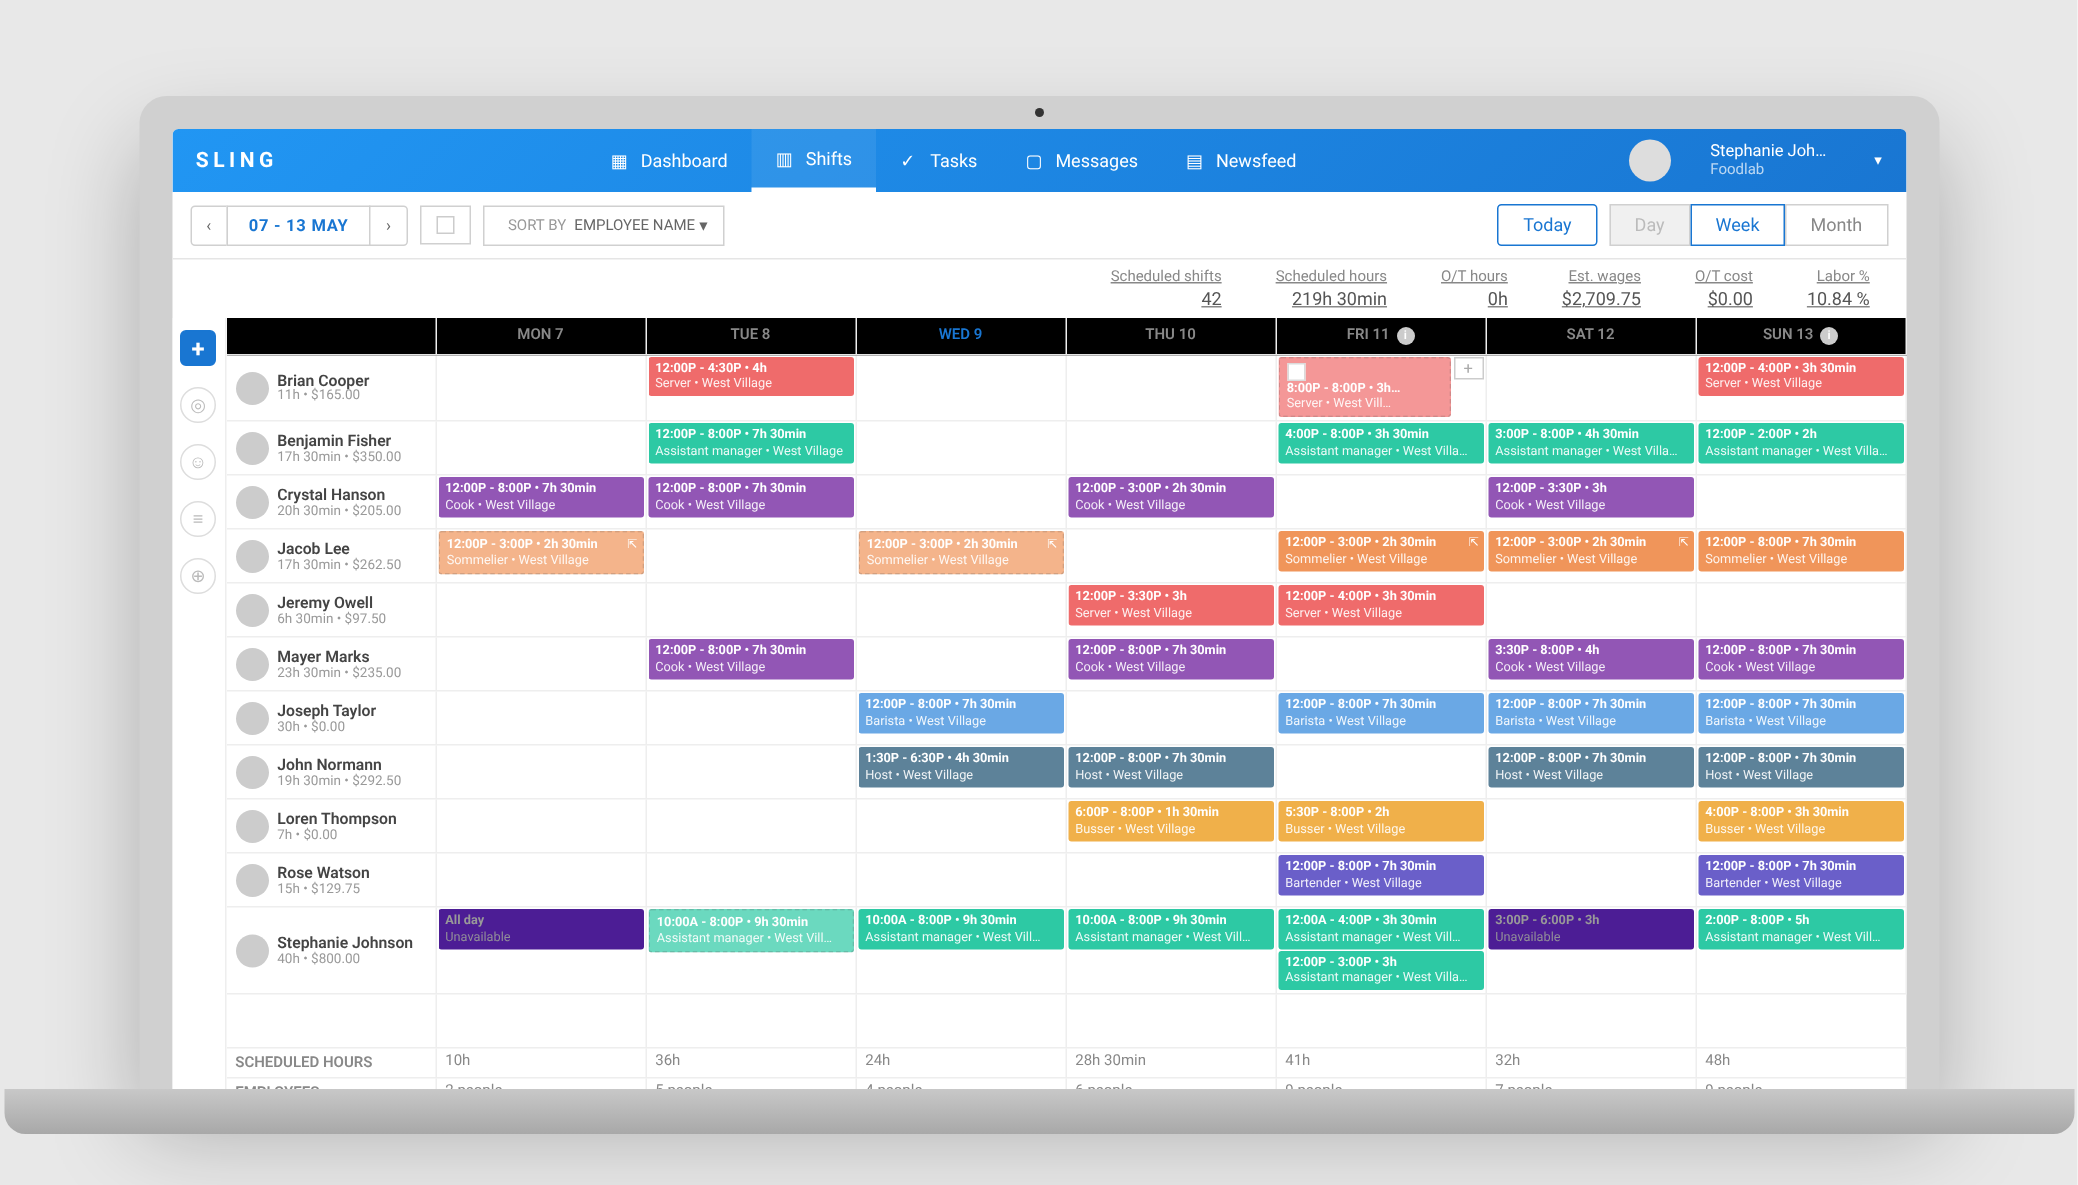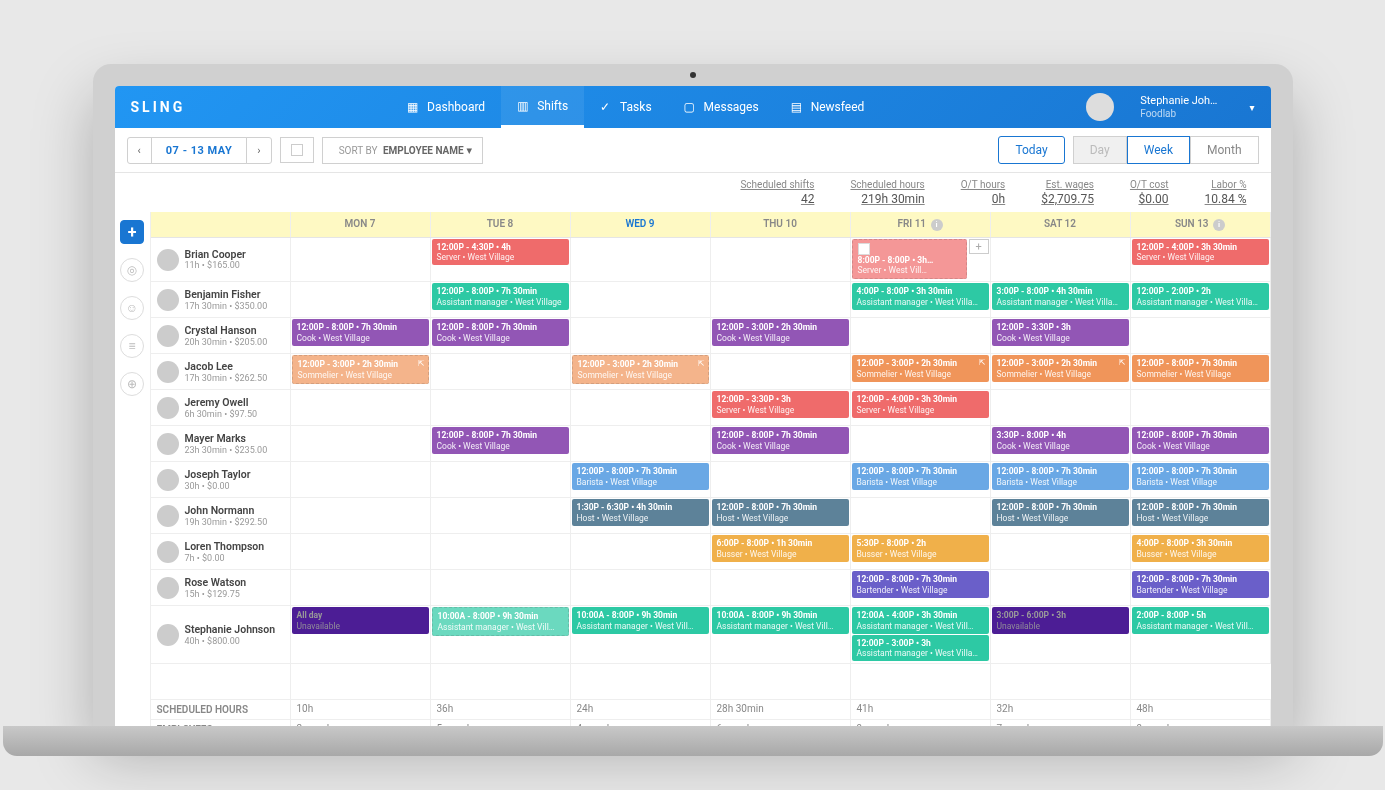--- a/index.html
+++ b/index.html
@@ -20,35 +20,35 @@
 .user-sub { opacity:.7; font-size:10px; }
 .chev { font-size:10px; margin-left:6px; }
 .toolbar { display:flex; align-items:center; padding:8px 12px; border-bottom:1px solid #e5e5e5; gap:8px; }
 .btn-group { display:flex; }
 .btn { border:1px solid #d0d0d0; background:#fff; padding:6px 10px; cursor:pointer; font-size:11px; color:#666; display:flex; align-items:center; }
 .btn-group .btn:first-child{border-radius:3px 0 0 3px;}
 .btn-group .btn:last-child{border-radius:0 3px 3px 0;}
 .btn-group .btn+.btn{margin-left:-1px;}
 .date-range { color:#1976d2; font-weight:700; padding:0 14px; letter-spacing:.5px; }
 .sort-label { color:#999; font-size:10px; margin-left:6px; }
-.sort-value { color:#666; font-weight:700; font-size:10px; }
+.sort-value { color:#666; font-weight:400; font-size:10px; }
 .spacer { flex:1; }
 .today-btn { border:1px solid #1976d2; color:#1976d2; padding:6px 16px; border-radius:3px; background:#fff; font-size:12px; }
 .view-btn { border:1px solid #d0d0d0; padding:6px 16px; font-size:12px; background:#fff; color:#888; }
 .view-btn.disabled { background:#f0f0f0; color:#bbb; }
 .view-btn.active { border-color:#1976d2; color:#1976d2; }
 .stats { display:flex; justify-content:flex-end; gap:36px; padding:6px 24px; font-size:10px; color:#888; }
 .stat { text-align:right;text-decoration:underline; }
 .stat-val { display:block; color:#555; font-size:12px; margin-top:2px; }
 .body { display:flex; height:calc(100% - 120px); }
 .side-icons { width:36px; background:#fff; border-right:1px solid #eee; display:flex; flex-direction:column; align-items:center; padding-top:8px; gap:14px; }
 .side-icon { width:24px; height:24px; border-radius:50%; display:flex; align-items:center; justify-content:center; color:#bbb; border:1.5px solid #ddd; font-size:12px; cursor:pointer; }
 .side-icon.primary { background:#1976d2; border-color:#1976d2; color:#fff; border-radius:4px; font-size:16px; font-weight:700; }
 .grid { flex:1; overflow:auto; }
-.grid-head { display:grid; grid-template-columns:140px repeat(7,1fr); background:#fef9c3; border-bottom:1px solid #e5e5e5; font-size:10px; color:#888; font-weight:600; position:sticky; top:0; }
+.grid-head { display:grid; grid-template-columns:140px repeat(7,1fr); background:#000000; border-bottom:1px solid #e5e5e5; font-size:10px; color:#888; font-weight:600; position:sticky; top:0; }
 .grid-head > div { padding:6px 4px; text-align:center; border-right:1px solid #eee; }
 .grid-head > div:first-child { text-align:left; }
 .grid-head .today { color:#1976d2; }
 .info-badge { display:inline-block; width:12px; height:12px; background:#ccc; color:#fff; border-radius:50%; font-size:8px; line-height:12px; margin-left:2px; }
 .row { display:grid; grid-template-columns:140px repeat(7,1fr); border-bottom:1px solid #eee; min-height:36px; }
 .row > div { border-right:1px solid #eee; padding:1px; }
 .emp-cell { display:flex; align-items:center; gap:6px; padding:4px 6px !important; }
 .emp-av { width:22px; height:22px; border-radius:50%; background:#ccc; flex-shrink:0; }
 .emp-name { font-weight:600; color:#444; font-size:10.5px; line-height:1.1; }
 .emp-sub { color:#999; font-size:9px; }

